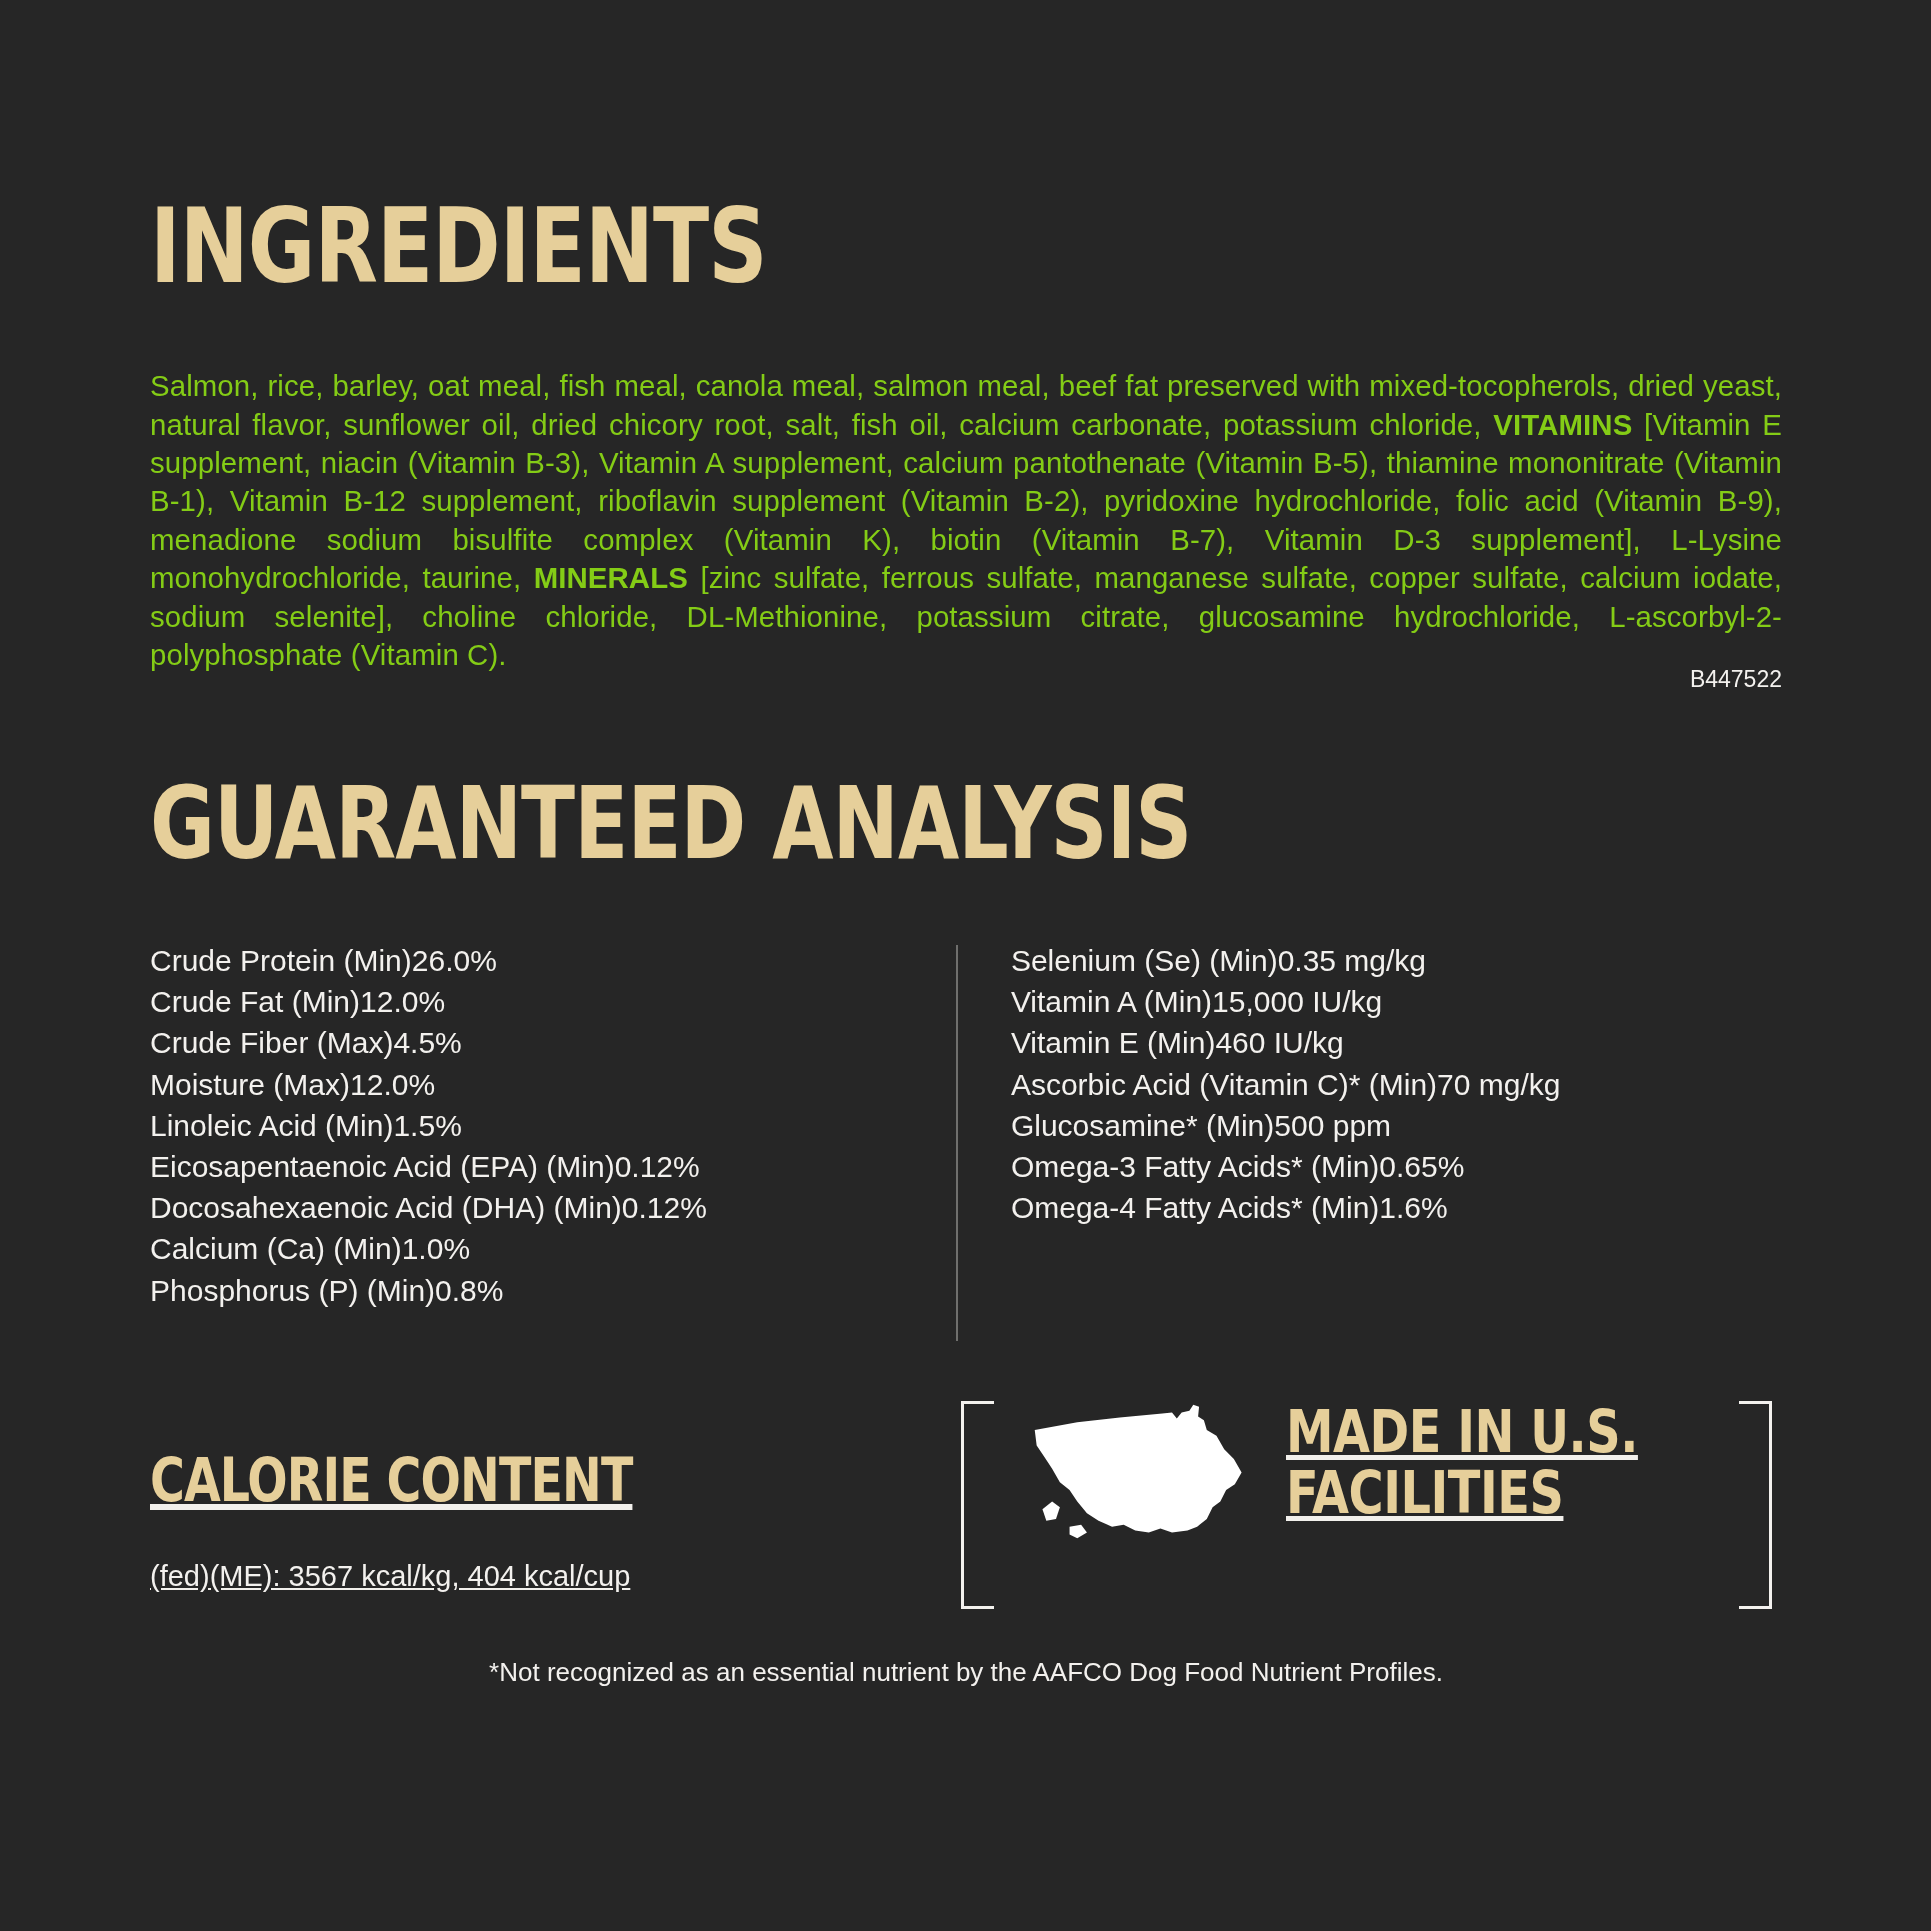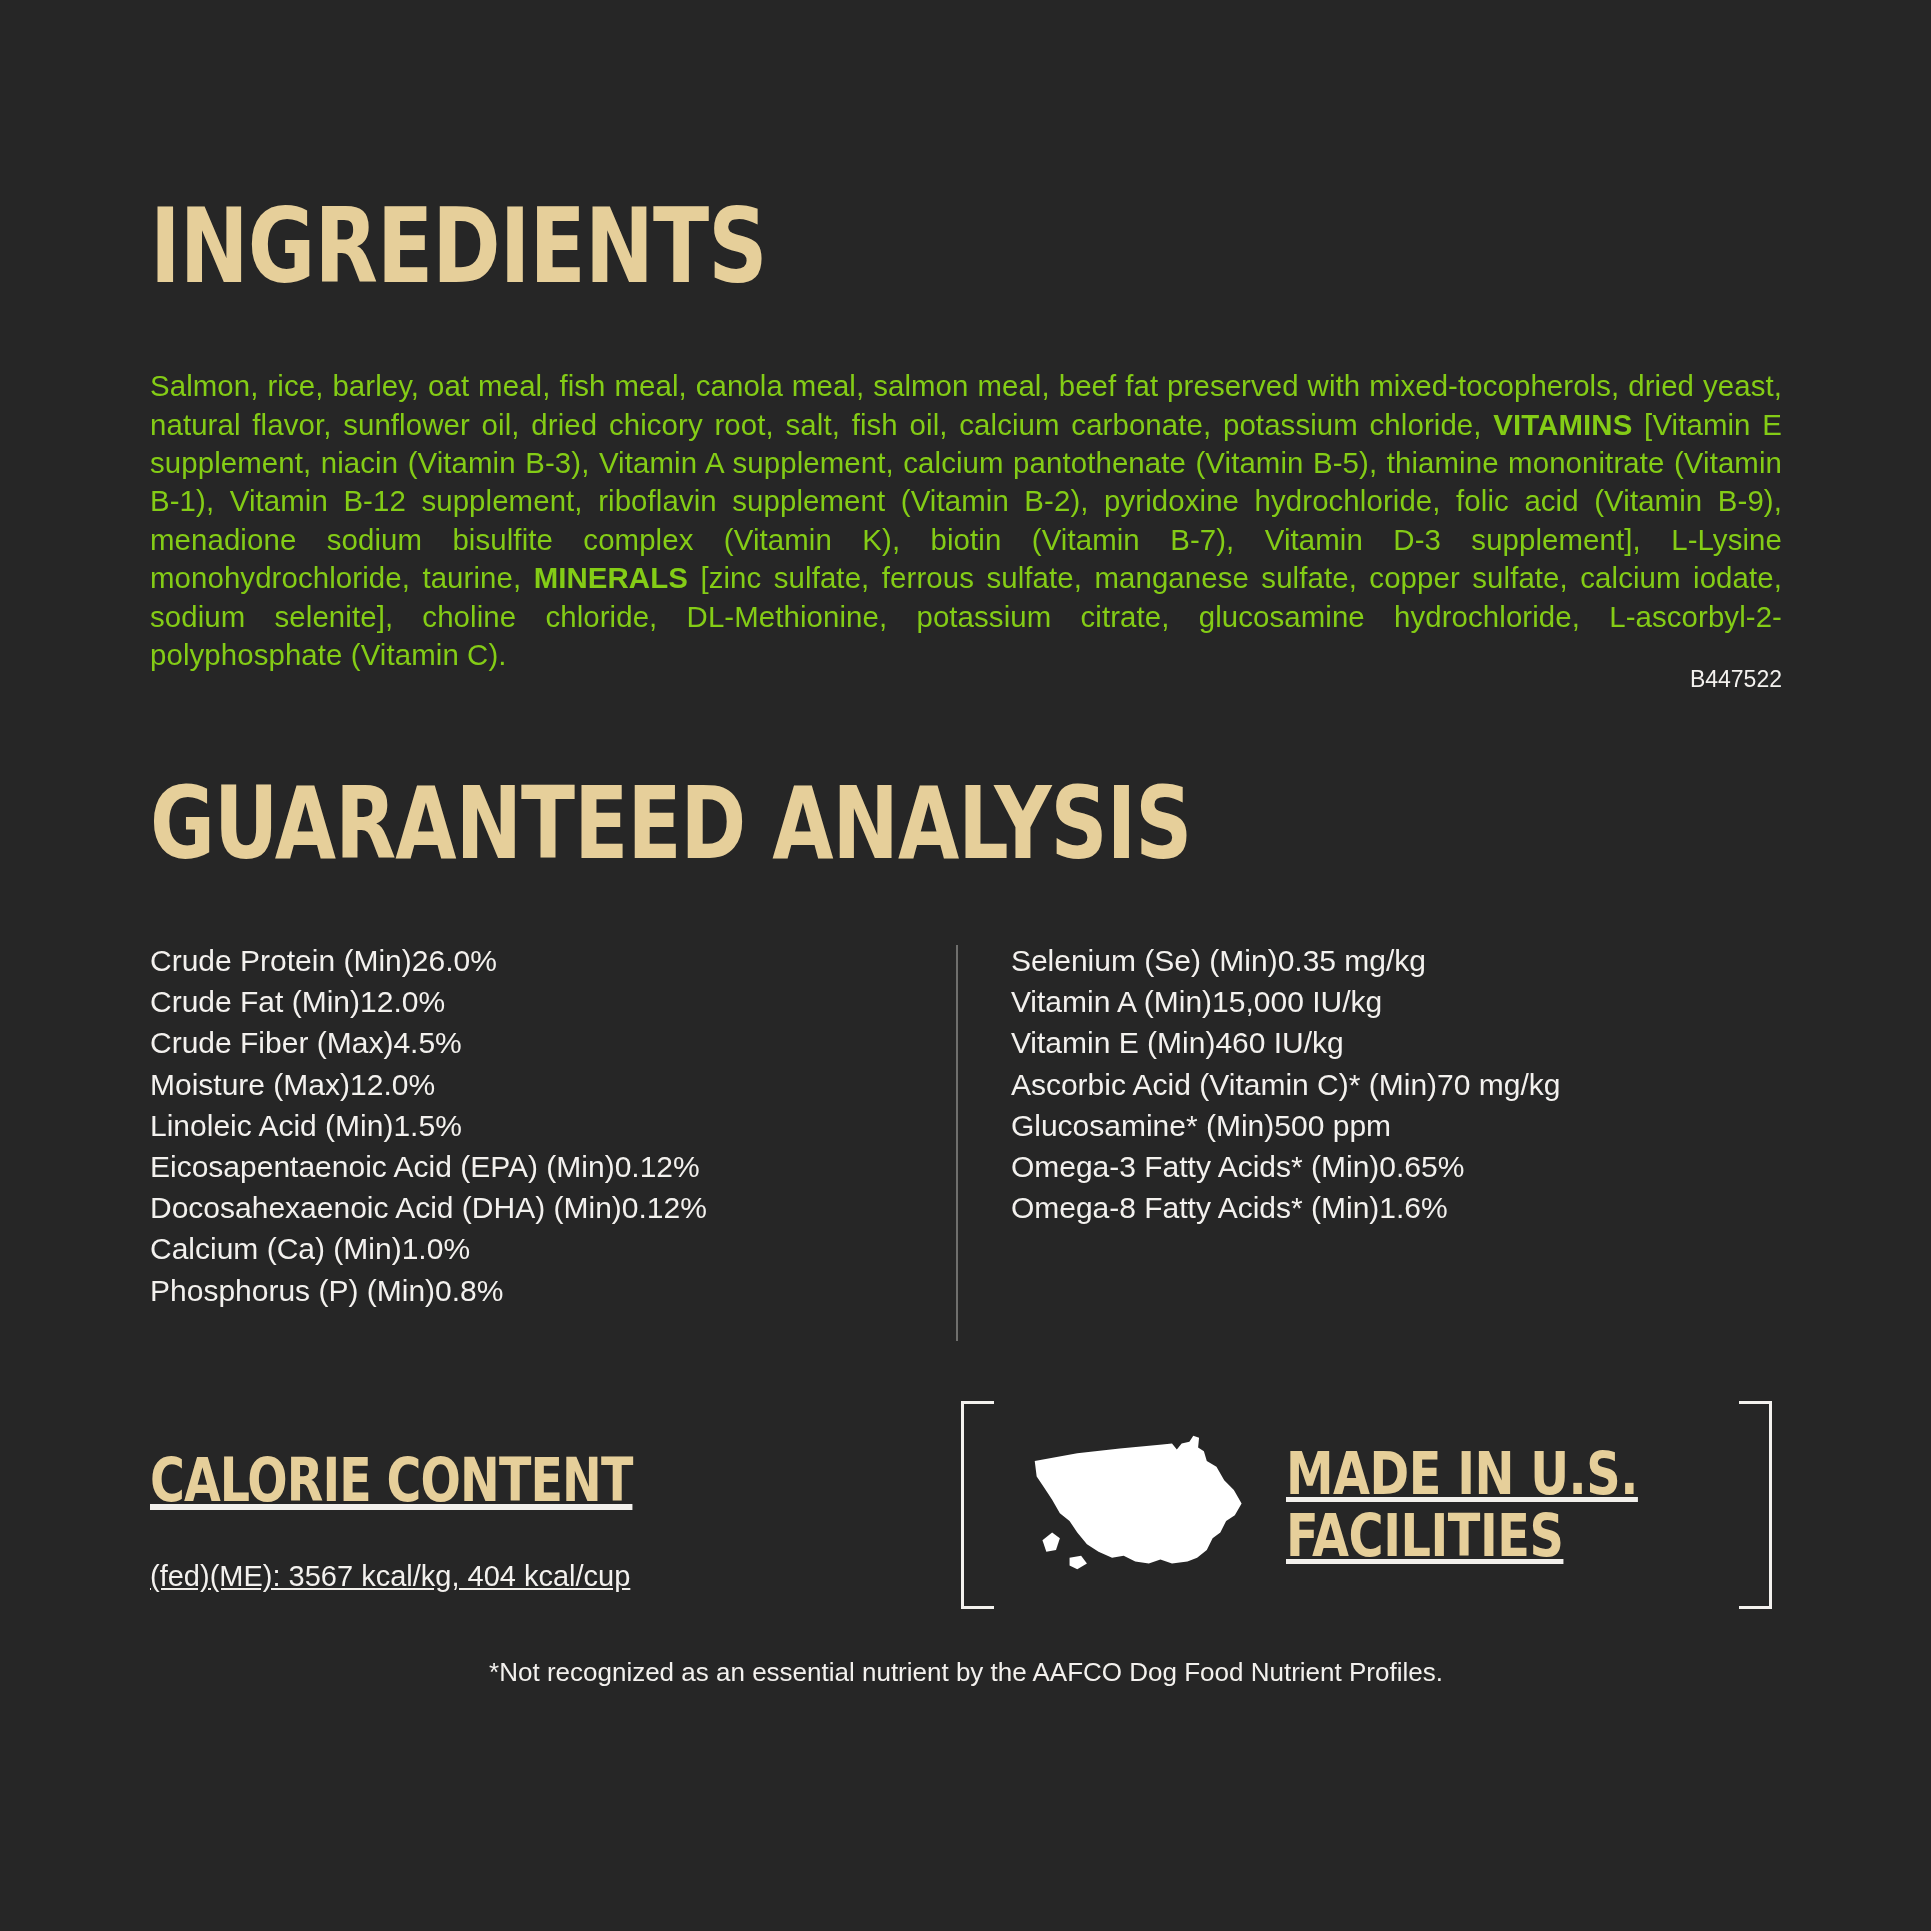--- a/index.html
+++ b/index.html
@@ -112,21 +112,21 @@
     font-size: 29px;
     color: #f3f1ee;
   }
 
   .badge {
     position: relative;
     margin-left: 19.3px;
     width: 811px;
     height: 208px;
     display: flex;
-    align-items: center;
+    align-items: flex-start;
   }
   .bracket {
     position: absolute;
     top: 0;
     width: 33px;
     height: 208px;
     box-sizing: border-box;
   }
   .bracket.left {
     left: 0;
@@ -243,21 +243,21 @@
       </div>
       <div class="ga-row">
         <span class="label">Glucosamine* (Min)</span>
         <span class="value">500 ppm</span>
       </div>
       <div class="ga-row">
         <span class="label">Omega-3 Fatty Acids* (Min)</span>
         <span class="value">0.65%</span>
       </div>
       <div class="ga-row">
-        <span class="label">Omega-8 Fatty Acids* (Min)</span>
+        <span class="label">Omega-4 Fatty Acids* (Min)</span>
         <span class="value">1.6%</span>
       </div>
     </div>
   </div>
 
   <div class="bottom-wrap">
     <div class="calorie-block">
       <h2 class="section-heading" id="calorie-heading">CALORIE CONTENT</h2>
       <div class="calorie-text">(fed)(ME): 3567 kcal/kg, 404 kcal/cup</div>
     </div>

